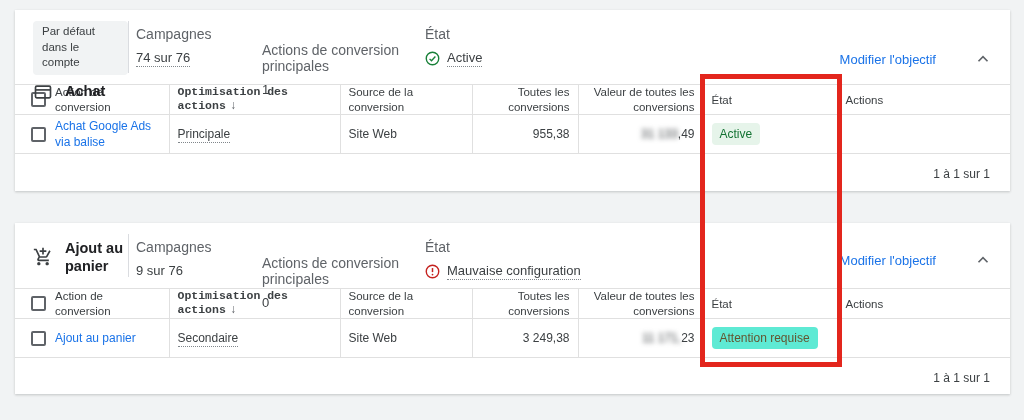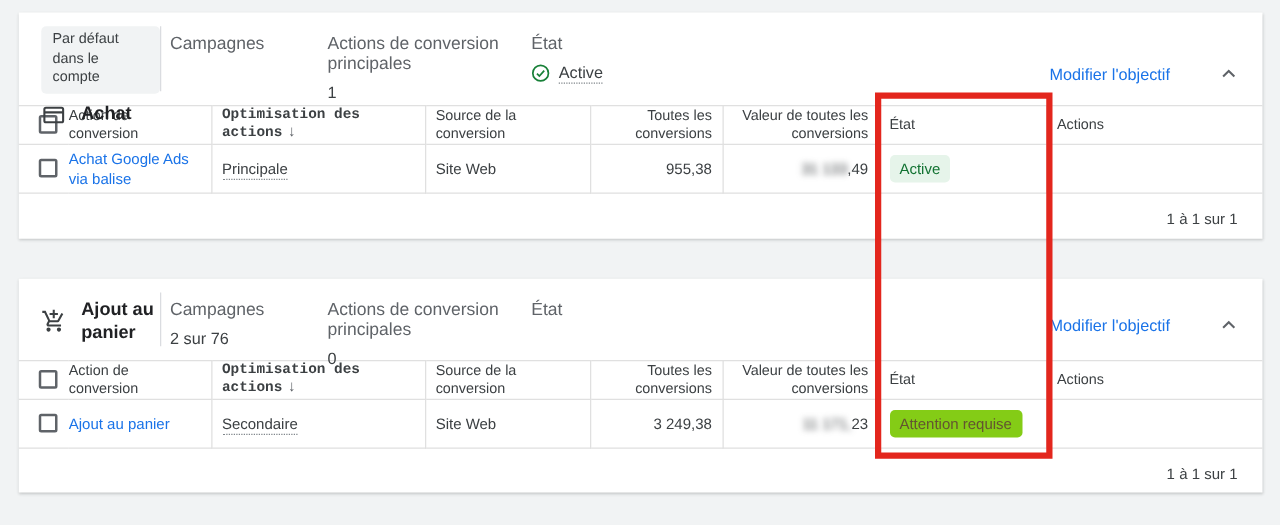--- a/index.html
+++ b/index.html
@@ -35,21 +35,21 @@
   #card-0 .title-row { margin-top:7px; }
   #card-1 .title-row { margin-top:16px; }
   .goal-title { font-size:14.5px; font-weight:bold; color:#202124; line-height:1.25; }
   #card-1 .goal-title { max-width:66px; }
   .goal-icon { width:20px; height:20px; flex:none; }
 
   .vdivider { width:1px; background:#dadce0; margin:11px 0 11px 0; flex:none; }
 
   .stat { padding-top:16px; flex:none; }
   .stat-1 { margin-left:7px; width:126px; }
-  .stat-2 { width:163px; }
+  .stat-2 { width:163px;margin-top:16px; }
   .stat-3 { flex:1; }
   .stat-label { font-size:14px; color:#5f6368; }
   .stat-value { margin-top:8px; font-size:13px; color:#3c4043; }
   .status-line { display:flex; align-items:center; gap:7px; }
   .status-line svg { width:15px; height:15px; flex:none; }
 
   .dotted { border-bottom:1px dotted #80868b; padding-bottom:1px; }
 
   .edit-area { position:absolute; right:16px; display:flex; align-items:center; gap:36px; }
   #card-0 .edit-area { top:38px; }
@@ -74,21 +74,21 @@
   .cell-check { padding-left:16px; }
   .checkbox {
     width:15px; height:15px; border:2px solid #5f6368; border-radius:2px;
     background:#fff; cursor:pointer;
   }
   .link { color:#1a73e8; cursor:pointer; }
   .sort-arrow { color:#5f6368; font-size:12px; margin-left:4px; }
 
   .chip { display:inline-block; font-size:12px; padding:3px 8px; border-radius:4px; white-space:nowrap; }
   .chip-active  { background:#e6f4ea; color:#137333; }
-  .chip-warning { background:#84cc16; color:#635530; }
+  .chip-warning { background:#5eead4; color:#635530; }
 
   .redacted { filter:blur(2.5px); user-select:none; }
 
   .pagination { text-align:right; padding:13px 20px 0 0; font-size:12px; color:#3c4043; }
 
   
   .annotation-box {
     position:absolute; left:700px; top:74px; width:142px; height:293px;
     border:5px solid #e3261d; pointer-events:none; z-index:50;
   }
@@ -106,20 +106,21 @@
             <rect x="3" y="5" width="18" height="14" rx="1.5"></rect>
             <line x1="3" y1="9.5" x2="21" y2="9.5"></line>
           </svg>
         </span>
         <span class="goal-title">Achat</span>
       </div>
     </div>
     <div class="vdivider"></div>
     <div class="stat stat-1">
       <div class="stat-label">Campagnes</div>
+      <div class="stat-value"><span class="dotted">74 sur 76</span></div>
     </div>
     <div class="stat stat-2">
       <div class="stat-label">Actions de conversion principales</div>
       <div class="stat-value">1</div>
     </div>
     <div class="stat stat-3">
       <div class="stat-label">État</div>
       <div class="stat-value status-line">
         <span style="display:flex;">
           <svg viewBox="0 0 24 24" width="15" height="15">
@@ -192,28 +193,38 @@
           <svg viewBox="0 0 24 24" width="20" height="20" fill="#3c4043">
             <path d="M11 9h2V6h3V4h-3V1h-2v3H8v2h3v3zm-4 9c-1.1 0-1.99.9-1.99 2S5.9 22 7 22s2-.9 2-2-.9-2-2-2zm10 0c-1.1 0-1.99.9-1.99 2s.89 2 1.99 2 2-.9 2-2-.9-2-2-2zm-9.83-3.25l.03-.12.9-1.63h7.45c.75 0 1.41-.41 1.75-1.03l3.86-7.01L19.42 4h-.01l-1.1 2-2.76 5H8.53l-.13-.27L6.16 6l-.95-2-.94-2H1v2h2l3.6 7.59-1.35 2.45c-.16.28-.25.61-.25.96 0 1.1.9 2 2 2h12v-2H7.42c-.13 0-.25-.11-.25-.25z"></path>
           </svg>
         </span>
         <span class="goal-title">Ajout au panier</span>
       </div>
     </div>
     <div class="vdivider"></div>
     <div class="stat stat-1">
       <div class="stat-label">Campagnes</div>
-      <div class="stat-value">2 sur 76</div>
+      <div class="stat-value">9 sur 76</div>
     </div>
     <div class="stat stat-2">
       <div class="stat-label">Actions de conversion principales</div>
       <div class="stat-value">0</div>
     </div>
     <div class="stat stat-3">
       <div class="stat-label">État</div>
+      <div class="stat-value status-line">
+        <span style="display:flex;">
+          <svg viewBox="0 0 24 24" width="15" height="15">
+            <circle cx="12" cy="12" r="10" fill="none" stroke="#c5221f" stroke-width="2.2"></circle>
+            <line x1="12" y1="6.5" x2="12" y2="13" stroke="#c5221f" stroke-width="2.4"></line>
+            <circle cx="12" cy="16.8" r="1.4" fill="#c5221f"></circle>
+          </svg>
+        </span>
+        <span class="dotted">Mauvaise configuration</span>
+      </div>
     </div>
     <div class="edit-area">
       <span class="edit-link">Modifier l'objectif</span>
       <span class="chevron-btn">
         <svg viewBox="0 0 24 24" width="18" height="18">
             <path d="M6 15l6-6 6 6" fill="none" stroke="#5f6368" stroke-width="2.2"></path>
           </svg>
       </span>
     </div>
   </div>

